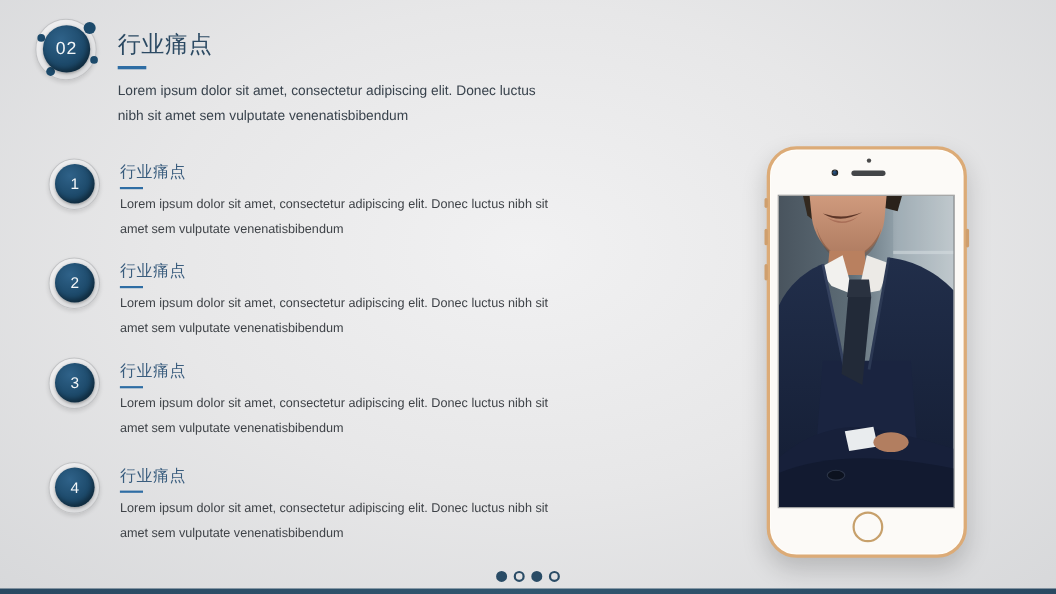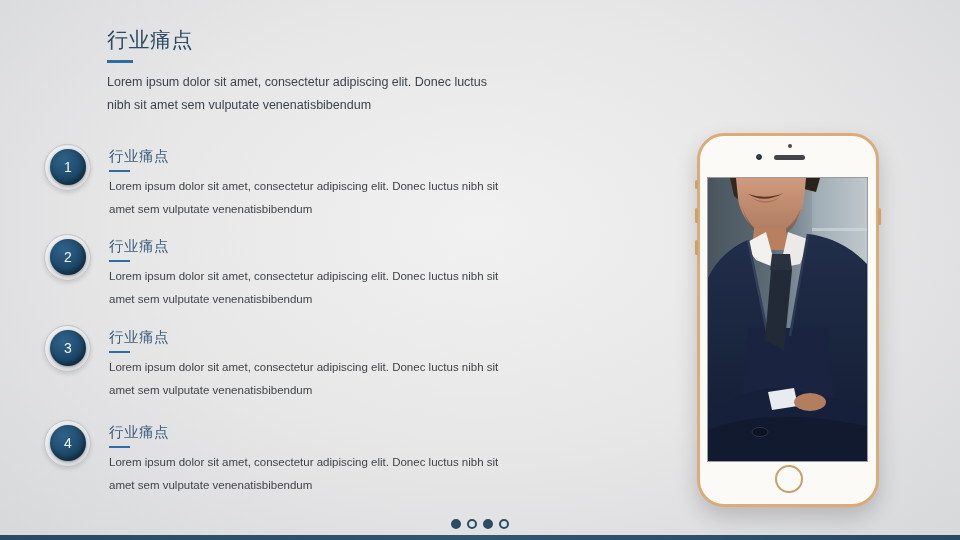--- a/index.html
+++ b/index.html
@@ -94,20 +94,28 @@
   .pager { position: absolute; left: 0; right: 0; top: 519px; display: flex; justify-content: center; gap: 6px; }
   .pg-dot { width: 10px; height: 10px; border-radius: 50%; border: 2px solid #2a4c66; }
   .pg-dot.filled { background: #2a4c66; }
   .pg-dot.open { background: transparent; }
 </style>
 </head>
 <body>
 
 <div class="slide">
 
+  <div class="badge-wrap">
+    <div class="badge-ring"></div>
+    <div class="badge-dot dot-tr"></div>
+    <div class="badge-dot dot-l"></div>
+    <div class="badge-dot dot-r"></div>
+    <div class="badge-dot dot-bl"></div>
+    <div class="badge-core">02</div>
+  </div>
 
   <div class="header-text">
     <div class="header-title">行业痛点</div>
     <div class="header-underline"></div>
     <div class="header-sub">Lorem ipsum dolor sit amet, consectetur adipiscing elit. Donec luctus nibh sit amet sem vulputate venenatisbibendum</div>
   </div>
 
   <div class="item item-1">
     <div class="num-wrap">
       <div class="num-ring"></div>

